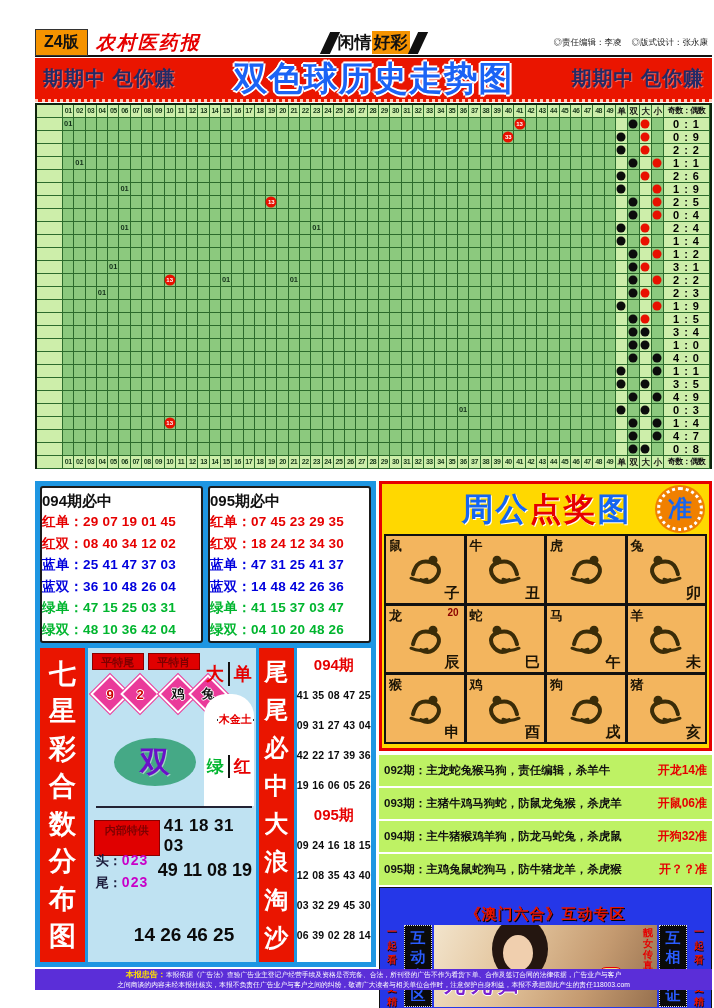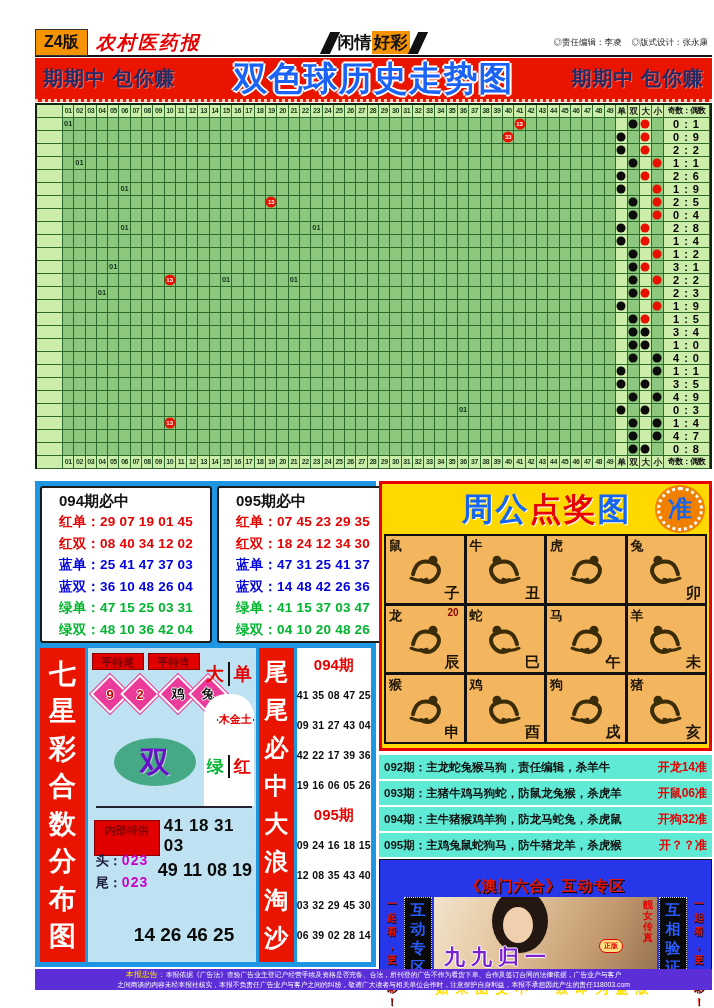--- a/index.html
+++ b/index.html
@@ -42,21 +42,21 @@
   .mark { font-size:7.5px; color:#14321a; }
   .dot { position:absolute; left:50%; top:50%; width:9px; height:9px; border-radius:50%; transform:translate(-50%,-50%); }
   .dot.black { background:#0c0c0c; }
   .dot.red { background:#e81000; }
   .ball { position:absolute; left:50%; top:50%; transform:translate(-50%,-50%); width:11px; height:11px;
     border-radius:50%; background:#e81000; color:#fff; font-size:6px; line-height:11px; font-weight:700; text-align:center; z-index:2; }
 
   
   .bl { position:absolute; left:35px; top:481px; width:341px; height:486px; background:#1e96e2; padding:5px; }
   .bizhong { display:flex; gap:5px; height:157px; }
-  .bz-panel { flex:1; background:#fff; border:2px solid #1b1b1b; border-radius:3px; padding:3px 17px; }
+  .bz-panel { flex:1; background:#fff; border:2px solid #1b1b1b; border-radius:3px; padding:3px 0; }
   .bz-title { font-weight:700; font-size:15px; color:#111; line-height:20px; }
   .bz-row { font-weight:700; font-size:13.5px; line-height:21.5px; white-space:nowrap; letter-spacing:0.2px; }
 
   .qixing { margin-top:5px; height:314px; display:flex; gap:3px; }
   .strip { background:#ea1500; color:#fff; font-weight:700; display:flex; flex-direction:column;
     justify-content:space-between; align-items:center; padding:8px 0; }
   .strip-l { width:46px; font-size:27px; }
   .strip-r { width:36px; font-size:24px; }
   .midpanel { width:172px; background:#bfe2f2; position:relative; }
   .tag { position:absolute; top:5px; width:52px; height:17px; background:#e00000; color:#7e0000;
@@ -103,21 +103,21 @@
   .zodiac { height:210px; background:#111; border:2px solid #111; display:grid;
     grid-template-columns:repeat(4,1fr); grid-template-rows:repeat(3,1fr); gap:3px; }
   .z-cell { background:#f3b55e; position:relative; }
   .z-name { position:absolute; top:1px; left:3px; font-weight:700; font-size:13px; color:#1c1405; font-family:"Liberation Serif", serif; }
   .z-branch { position:absolute; bottom:0; right:4px; font-weight:700; font-size:15px; color:#1c1405; font-family:"Liberation Serif", serif; }
   .z-note { position:absolute; top:1px; right:5px; font-weight:700; font-size:10px; color:#8a0000; }
   .z-art { position:absolute; left:50%; top:50%; transform:translate(-50%,-52%); }
   .z-cell:nth-child(2n) .z-art { transform:translate(-50%,-52%) scaleX(-1); }
 
   .predictions { margin-top:4px; }
-  .pred-row { height:24px; background:#5eead4; margin-bottom:2px; display:flex; align-items:center;
+  .pred-row { height:31px; background:#bef264; margin-bottom:2px; display:flex; align-items:center;
     padding:0 5px; font-weight:700; font-size:11.5px; color:#111; white-space:nowrap;justify-content:flex-end; }
   .pred-row .res { margin-left:auto; color:#e60000; font-size:12px; }
 
   .macau { margin-top:2px; height:126px; background:#2537e8; border:1px solid #111; padding:17px 2px; }
   .macau-title { height:20px; text-align:center; font-weight:700; font-size:15px; color:#e81500;
     text-shadow:1px 1px 0 #000; letter-spacing:1px; }
   .macau-mid { display:flex; height:82px; gap:2px; }
   .m-strip { width:20px; color:#e81500; font-weight:700; font-size:10px; display:flex; flex-direction:column;
     align-items:center; justify-content:space-around; text-shadow:0.5px 0.5px 0 #000; }
   .m-black { width:28px; background:#0a0a0a; color:#2a5cff; font-weight:700; font-size:15px; display:flex;
@@ -130,21 +130,21 @@
     letter-spacing:6px; text-shadow:-1px 0 #fff,1px 0 #fff,0 -1px #fff,0 1px #fff; }
   .photo-tag { position:absolute; right:3px; top:2px; width:12px; font-weight:700; font-size:10px; color:#e60000;
     line-height:11px; text-align:center; }
   .photo-badge { position:absolute; right:34px; bottom:26px; background:#ffe080; color:#e60000; font-weight:700;
     font-size:7px; border-radius:7px; padding:1px 4px; border:1px solid #e60000; }
   .macau-bottom { height:19px; text-align:center; font-weight:700; font-size:13px; color:#ffe000; letter-spacing:7px; line-height:20px; }
 
   
   .disclaimer { position:absolute; left:35px; top:969px; width:677px; height:21px; background:#5b2ed8;
     color:#fff; font-size:6.8px; line-height:9.5px; text-align:center; padding-top:1px; }
-  .disclaimer .lbl { color:#ffe000; font-weight:400; font-size:8px; }
+  .disclaimer .lbl { color:#ffe000; font-weight:700; font-size:8px; }
 </style>
 </head>
 <body>
 
 <div class="page">
 
   <div class="masthead">
     <span class="edition">Z4版</span>
     <span class="paper-name">农村医药报</span>
     <span class="banner-wrap">
@@ -751,21 +751,21 @@
         <div class="gcell"></div>
         <div class="gcell"></div>
         <div class="gcell dotc lightc">
           <div class="dot black"></div>
         </div>
         <div class="gcell dotc darkc"></div>
         <div class="gcell dotc lightc">
           <div class="dot red"></div>
         </div>
         <div class="gcell dotc darkc"></div>
-        <div class="gcell ratio">2 : 8</div>
+        <div class="gcell ratio">2 : 4</div>
         <div class="gcell gut"></div>
         <div class="gcell"></div>
         <div class="gcell"></div>
         <div class="gcell"></div>
         <div class="gcell"></div>
         <div class="gcell"></div>
         <div class="gcell"></div>
         <div class="gcell"></div>
         <div class="gcell"></div>
         <div class="gcell"></div>

